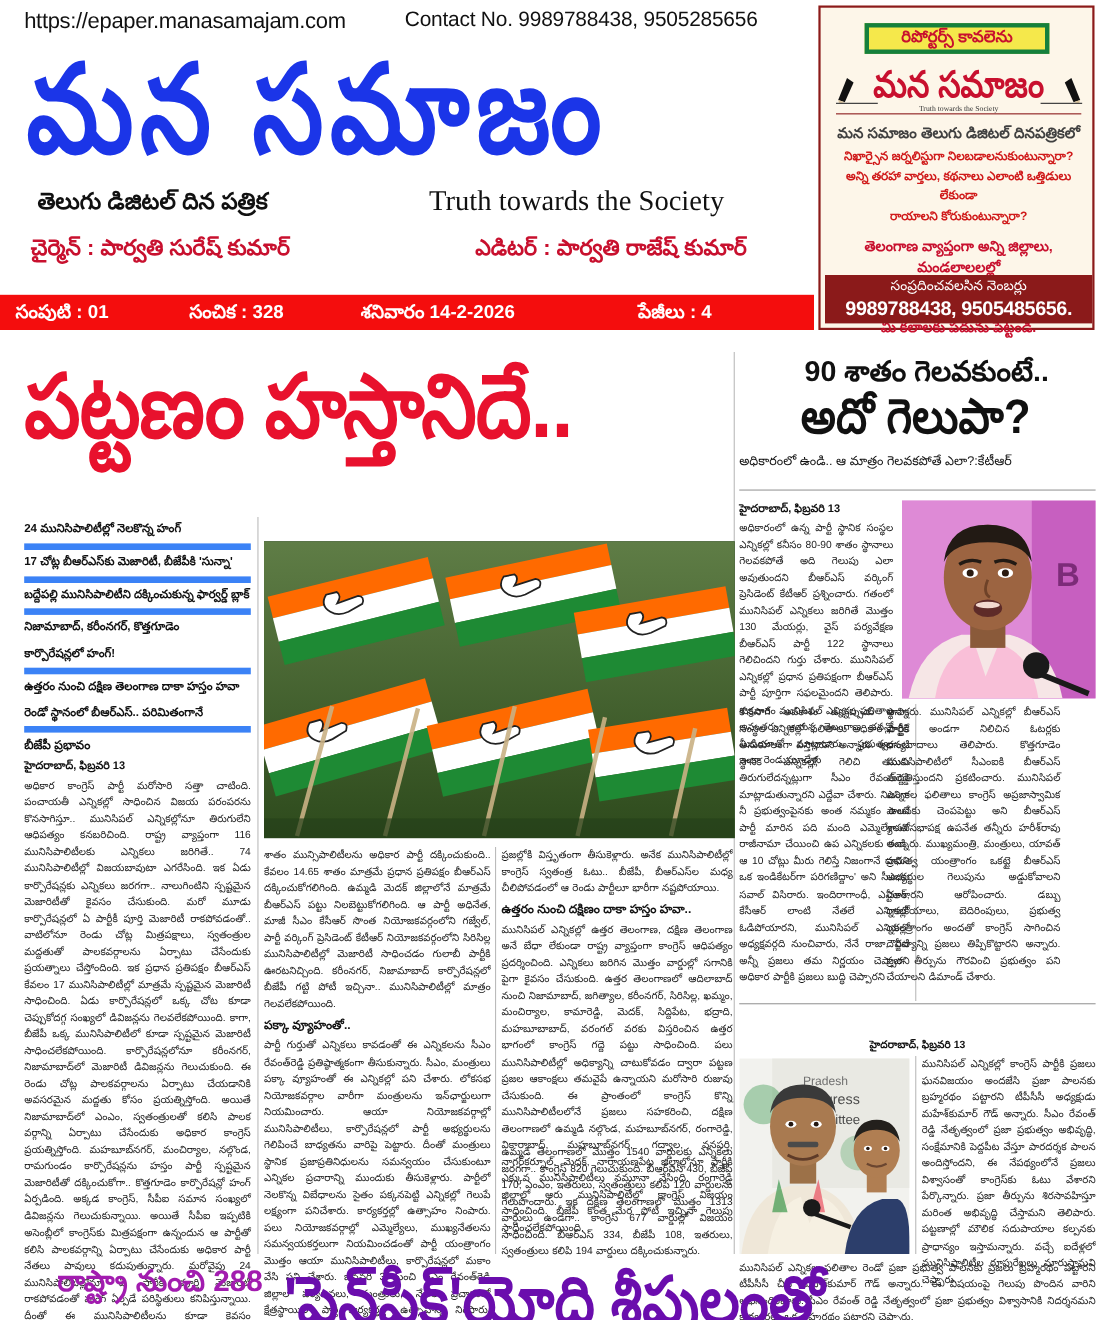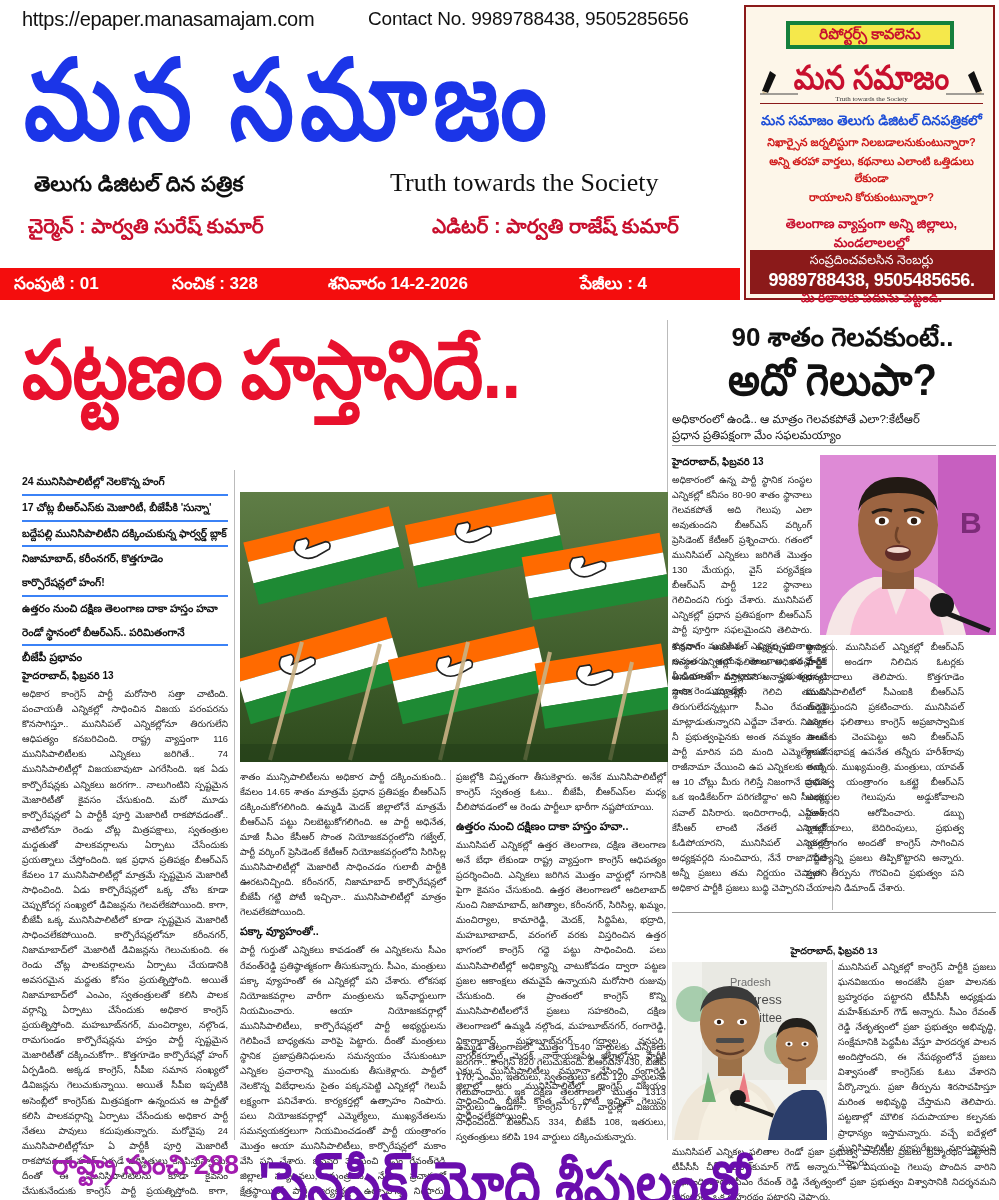--- a/index.html
+++ b/index.html
@@ -74,21 +74,21 @@
     font-size:7px; color:#333; font-family:"Liberation Serif", serif;
   }
   .pen-l, .pen-r {
     position:absolute; top:58px; width:40px; height:30px;
   }
   .pen-l { left:14px; } .pen-r { left:198px; }
   .ad-line {
     position:absolute; left:14px; top:96px; width:223px; height:1px; background:#8B1A1A;
   }
   .ad-body { position:absolute; left:8px; top:104px; width:235px; text-align:center; }
-  .ad-body .l1 { font-size:13.5px; font-weight:bold; color:#1d4ed8; line-height:1.45; }
+  .ad-body .l1 { font-size:13.5px; font-weight:bold; color:#404040; line-height:1.45; }
   .ad-body .l2 { font-size:11px; font-weight:bold; color:#D01A1A; line-height:1.5; margin-top:3px;}
   .ad-body .l3 { font-size:13px; font-weight:bold; color:#C8102E; line-height:1.5; margin-top:8px;}
   .ad-body .hl { color:#1B35E8; }
   .ad-footer {
     position:absolute; left:4px; bottom:4px; width:243px; height:44px;
     background:#8B1A1A; color:#ffffff; text-align:center; padding-top:3px;
   }
   .ad-footer .f1 { font-size:12.5px; }
   .ad-footer .f2 { font-size:18px; font-weight:bold; letter-spacing:-0.4px; }
 
@@ -123,21 +123,21 @@
     font-size:11.5px; color:#111;
   }
 
   
   .vrule { position:absolute; width:1px; background:#BBB; }
 
   
   .col1 { position:absolute; left:22px; top:474px; width:206px; }
   .bullet {
     font-size:10.5px; color:#111; line-height:1.5;
-    padding-bottom:4px; margin-bottom:4px; border-bottom:2px solid #3b82f6;
+    padding-bottom:4px; margin-bottom:4px; border-bottom:6px solid #3b82f6;
     font-weight:bold;
   }
   .bullet.nb { border-bottom:none; }
   .secthead { font-size:11px; font-weight:bold; color:#111; margin:5px 0 3px; }
   .dateline { font-size:10px; font-weight:bold; color:#111; margin:4px 0 3px; }
   .body-txt {
     font-size:9.3px; color:#1a1a1a; line-height:1.62; text-align:justify;
     word-spacing:0.5px;
   }
 
@@ -235,21 +235,20 @@
       <div class="f1">సంప్రదించవలసిన నెంబర్లు</div>
       <div class="f2">9989788438, 9505485656.</div>
     </div>
   </div>
 
   <div class="main-head">పట్టణం హస్తానిదే..</div>
 
   <div class="rh-1">90 శాతం గెలవకుంటే..</div>
   <div class="rh-2">అదో గెలుపా?</div>
   <div class="rh-sub1">అధికారంలో ఉండి.. ఆ మాత్రం గెలవకపోతే ఎలా?:కేటీఆర్</div>
-  <div class="rh-sub2">ప్రధాన ప్రతిపక్షంగా మేం సఫలమయ్యాం</div>
   <div class="hdivider" style="top:445px; left:672px; width:324px;"></div>
 
   <div class="vrule" style="left:234px; top:470px; height:670px;"></div>
   <div class="vrule" style="left:450px; top:770px; height:370px;"></div>
   <div class="vrule" style="left:667px; top:320px; height:820px;"></div>
   <div class="vrule" style="left:832px; top:640px; height:270px;"></div>
   <div class="vrule" style="left:832px; top:960px; height:180px;"></div>
 
   <div class="col1">
     <div class="bullet">24 మునిసిపాలిటీల్లో నెలకొన్న హంగ్</div>

